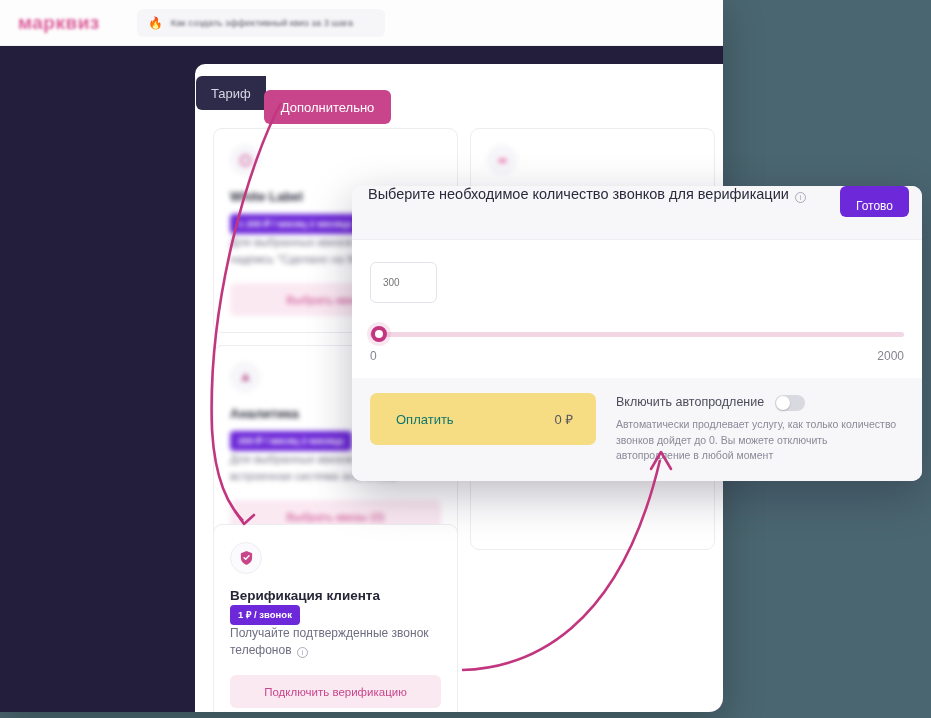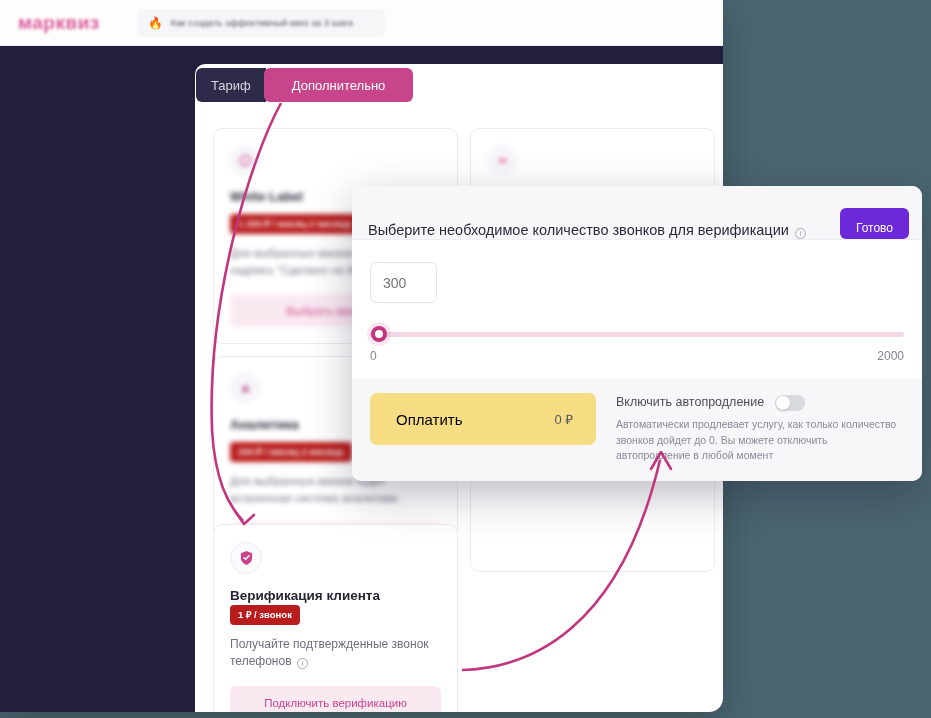--- a/index.html
+++ b/index.html
@@ -43,51 +43,50 @@
   }
   .sidebar-dark {
     position: absolute; left: 0; top: 0; width: 195px; height: 666px; background: #221e3c;
   }
   .content-panel {
     position: absolute; left: 195px; top: 18px; width: 528px; height: 648px;
     background: #ffffff; border-radius: 10px 0 0 0;
   }
 
   
-  .tabs { position: absolute; left: 196px; top: 68px; display: flex; z-index: 6; justify-content: space-between; }
+  .tabs { position: absolute; left: 196px; top: 76px; display: flex; z-index: 6; justify-content: space-between; }
   .tab {
     height: 34px; display: flex; align-items: center; padding: 0 15px;
     font-size: 13px; color: #d8d6e4; background: #2e2a4a;
     border-radius: 6px 0 0 6px;
   }
   .tab.active {
     background: #c8458b; color: #ffffff; border-radius: 6px;
-    margin-left: -2px; padding: 0 28px; font-weight: 400;
+    margin-left: -2px; padding: 0 17px; font-weight: 400; margin-top: 14px;
   }
 
   
   .cards {
     position: absolute; left: 213px; top: 128px; width: 502px;
     display: grid; grid-template-columns: 245px 245px; column-gap: 12px; row-gap: 12px;
   }
   .card {
     background: #ffffff; border: 1px solid #edecf1; border-radius: 9px;
     padding: 16px 16px 16px 16px;
   }
   .card.blurry > * { filter: blur(2.6px); }
   .card-icon {
     width: 30px; height: 30px; border-radius: 50%;
     background: #f7f6fa; border: 1px solid #eeedf2;
     display: flex; align-items: center; justify-content: center; margin-bottom: 14px;
   }
   .card-title { font-size: 13px; font-weight: 700; color: #2a2a3c; margin-bottom: 9px; }
   .badge {
-    display: inline-block; background: #b91c1c; color: #fff;
+    display: inline-block; background: #6d28d9; color: #fff;
     font-size: 9.5px; font-weight: 700; padding: 3.5px 8px; border-radius: 4px;
-    margin-bottom: 11px;
   }
   .card-desc { font-size: 11.5px; line-height: 1.5; color: #6e6e82; margin-bottom: 15px; }
   .card-btn {
     display: block; width: 100%; height: 33px; border: none;
     background: #fbe9f2; color: #c8458b; font-size: 11.5px;
     border-radius: 6px; cursor: pointer; font-family: inherit;
   }
   .card.tall { min-height: 192px; }
   .card.short { min-height: 74px; }
 
@@ -97,33 +96,33 @@
     text-align: center; vertical-align: -1px; margin-left: 2px;
   }
 
   
   .modal {
     position: absolute; left: 352px; top: 186px; width: 570px;
     background: #ffffff; border-radius: 10px;
     box-shadow: 0 14px 44px rgba(20,14,40,.28); z-index: 40; overflow: hidden;
   }
   .modal-head {
-    height: 54px; background: #f7f7f9; display: flex; align-items: flex-end;
+    height: 54px; background: #f7f7f9; display: flex; align-items: flex-start;
     padding: 0 13px 0 16px; justify-content: space-between;
     border-bottom: 1px solid #efeff3;
   }
   .modal-title { font-size: 14.5px; color: #2a2a3c; }
   .btn-done {
     background: #6d28d9; color: #fff; border: none; border-radius: 6px;
     height: 31px; padding: 13px 16px; font-size: 12px; cursor: pointer; font-family: inherit;
   }
   .modal-body { padding: 22px 18px 0 18px; }
   .qty-input {
     width: 67px; height: 41px; border: 1px solid #e4e3ea; border-radius: 6px;
-    font-size: 14px; color: #9a9aab; padding: 0 12px; font-family: inherit;
+    font-size: 10px; color: #9a9aab; padding: 0 12px; font-family: inherit;
     background: #fff; outline: none;
   }
   .slider-wrap { margin-top: 23px; position: relative; height: 16px; }
   .slider-track {
     position: absolute; left: 0; top: 6px; right: 0; height: 5px;
     background: #f3d6e4; border-radius: 3px;
   }
   .slider-knob {
     position: absolute; left: 9px; top: 0px; width: 16px; height: 16px;
     border-radius: 50%; background: #ffffff; border: 4.5px solid #c2367f;
@@ -136,21 +135,21 @@
   }
   .modal-foot {
     margin-top: 15px; background: #f7f7f9; padding: 15px 18px 17px 18px;
     display: flex; align-items: flex-start; gap: 20px;
   }
   .pay-btn {
     width: 226px; height: 52px; background: #f6dd84; border: none; border-radius: 7px;
     display: flex; align-items: center; justify-content: space-between;
     padding: 0 23px 0 26px; cursor: pointer; font-family: inherit;
   }
-  .pay-btn .lbl { font-size: 15px; color: #000000; }
+  .pay-btn .lbl { font-size: 13px; color: #0f766e; }
   .pay-btn .amt { font-size: 13px; color: #55555f; }
   .auto-col { flex: 1; padding-top: 2px; }
   .auto-row { display: flex; align-items: flex-start; gap: 11px; }
   .auto-label { font-size: 12.5px; color: #4c4c5b; }
   .toggle {
     width: 30px; height: 16px; border-radius: 9px; background: #d9d9e0;
     position: relative; cursor: pointer; flex: none;
   }
   .toggle .knob {
     position: absolute; left: 1px; top: 1px; width: 14px; height: 14px;

